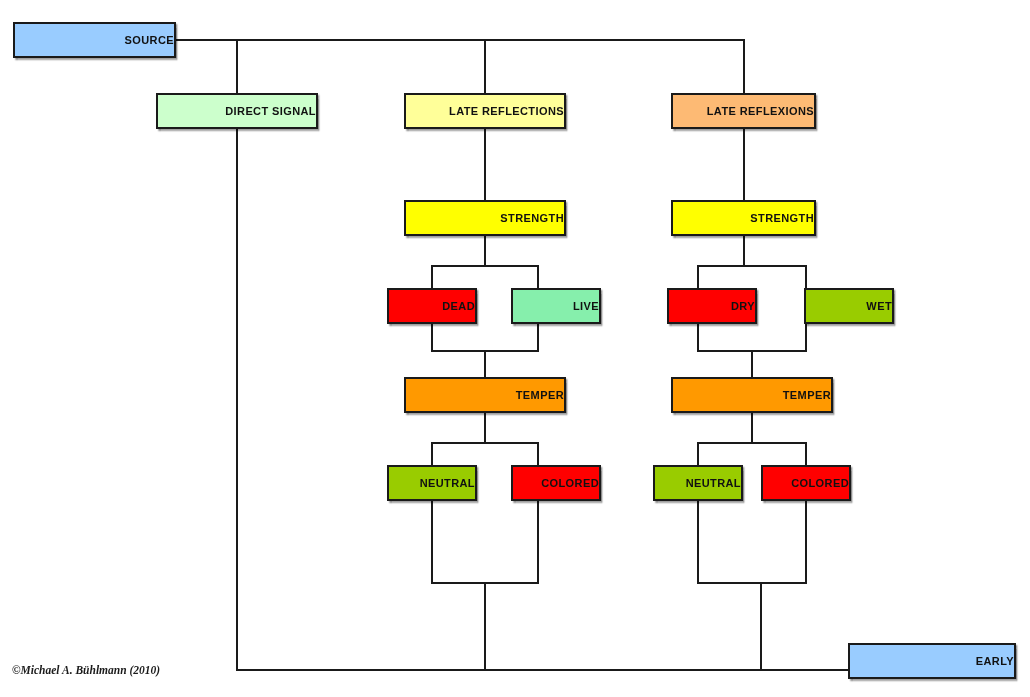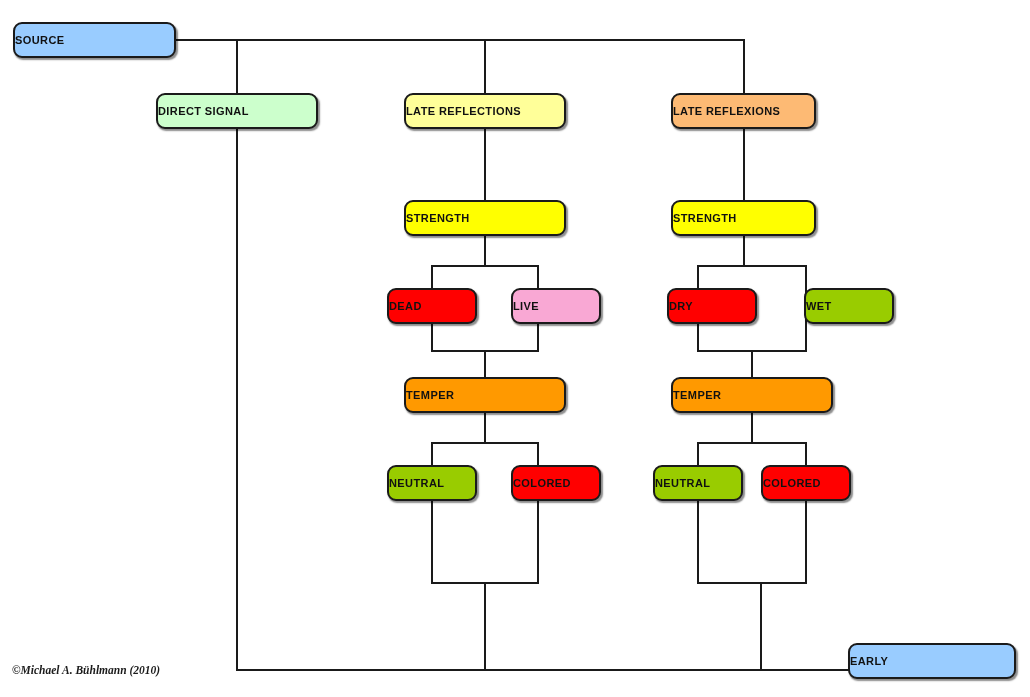--- a/index.html
+++ b/index.html
@@ -20,24 +20,24 @@
     left: 0;
     top: 0;
     width: 1030px;
     height: 697px;
     pointer-events: none;
   }
   .node {
     position: absolute;
     box-sizing: border-box;
     border: 2px solid #1a1a1a;
-    border-radius: 9px;
+    border-radius: 0;
     display: flex;
     align-items: center;
-    justify-content: flex-start;
+    justify-content: flex-end;
     color: #111111;
     font-weight: bold;
     font-size: 11px;
     letter-spacing: 0.4px;
     text-align: center;
     line-height: 1;
     box-shadow: 1.5px 2px 1.5px rgba(0,0,0,0.45);
     z-index: 5;
     user-select: none;
   }
@@ -94,21 +94,21 @@
       </div>
       <div class="node" style="left: 404px; top: 200px; width: 162px; height: 36px; background: rgb(255, 255, 0);">
         <span class="node-label">STRENGTH</span>
       </div>
       <div class="node" style="left: 671px; top: 200px; width: 145px; height: 36px; background: rgb(255, 255, 0);">
         <span class="node-label">STRENGTH</span>
       </div>
       <div class="node" style="left: 387px; top: 288px; width: 90px; height: 36px; background: rgb(255, 0, 0);">
         <span class="node-label">DEAD</span>
       </div>
-      <div class="node" style="left: 511px; top: 288px; width: 90px; height: 36px; background: #f9a8d4;">
+      <div class="node" style="left: 511px; top: 288px; width: 90px; height: 36px; background: #86efac;">
         <span class="node-label">LIVE</span>
       </div>
       <div class="node" style="left: 667px; top: 288px; width: 90px; height: 36px; background: rgb(255, 0, 0);">
         <span class="node-label">DRY</span>
       </div>
       <div class="node" style="left: 804px; top: 288px; width: 90px; height: 36px; background: rgb(153, 204, 0);">
         <span class="node-label">WET</span>
       </div>
       <div class="node" style="left: 404px; top: 377px; width: 162px; height: 36px; background: rgb(255, 153, 0);">
         <span class="node-label">TEMPER</span>

